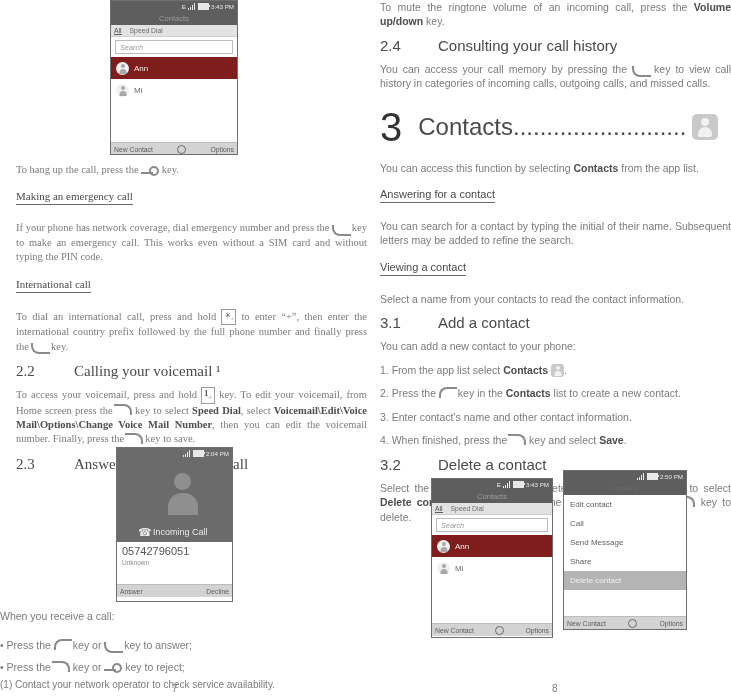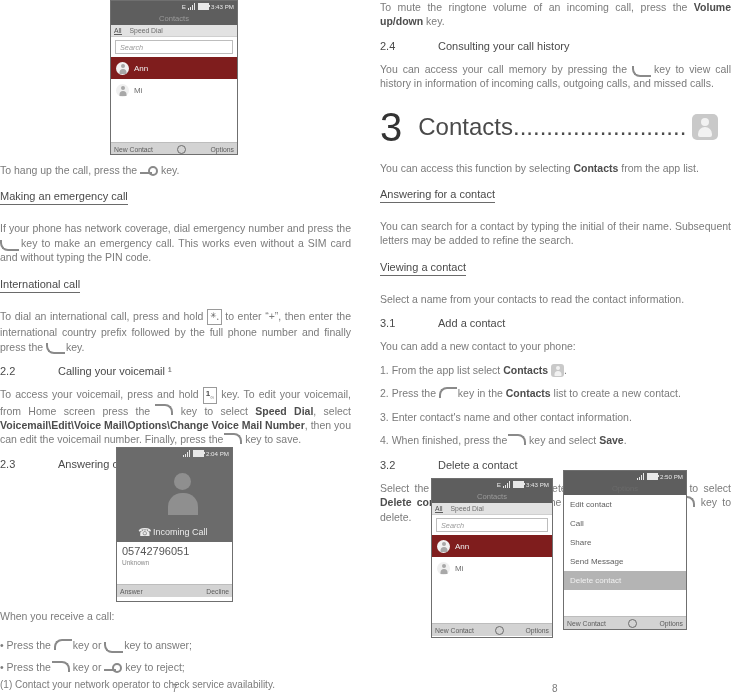--- a/index.html
+++ b/index.html
@@ -34,21 +34,21 @@
     border-bottom:1px solid #6a6a6a;
     padding-bottom:1px;
     line-height:14px;
   }
   .h-underline-wrap{margin:0 0 8px 0;}
 
   .sec{
     display:flex;
     margin:0 0 8px 0;
     color:#4a4a4a;
-    font-size:11px;
+    font-size:15px;
     line-height:16px;
   }
   .sec .num{width:58px;flex:0 0 58px;}
   .sec .ttl{flex:1;}
 
   
   .chapter{
     display:flex;align-items:center;
     margin:16px 0 14px 0;
     color:#3d3d3d;
@@ -277,21 +277,21 @@
         <span>Mi</span>
       </div>
       <div class="listfill" style="height:41px;"></div>
       <div class="softbar">
         <span>New Contact</span>
         <span class="mid"></span>
         <span>Options</span>
       </div>
     </div>
 
-    <div style="position:absolute;left:0;top:163px;width:351px;">
+    <div style="position:absolute;left:16px;top:163px;width:351px;font-family:Liberation Serif, serif;">
 
       <p class="para nojust">
         <span>To hang up the call, press the </span><span class="k k-end"></span><span> key.</span>
       </p>
 
       <div class="h-underline-wrap">
         <span class="h-underline">Making an emergency call</span>
       </div>
 
       <p class="para">
@@ -374,21 +374,21 @@
       <p class="para">
         <span>To mute the ringtone volume of an incoming call, press the </span><b>Volume up/down</b><span> key.</span>
       </p>
 
       <div class="sec">
         <span class="num">2.4</span>
         <span class="ttl">Consulting your call history</span>
       </div>
 
       <p class="para">
-        <span>You can access your call memory by pressing the </span><span class="k k-call"></span><span> key to view call history in information of incoming calls, outgoing calls, and missed calls.</span>
+        <span>You can access your call memory by pressing the </span><span class="k k-call"></span><span> key to view call history in categories of incoming calls, outgoing calls, and missed calls.</span>
       </p>
 
       <div class="chapter">
         <span class="cnum">3</span>
         <span class="ctitle"><span>Contacts</span><span>..........................</span></span>
         <span class="cicon"><span class="contact-ico"></span></span>
       </div>
 
       <p class="para nojust">
         <span>You can access this function by selecting </span><b>Contacts</b><span> from the app list.</span>
@@ -486,24 +486,24 @@
       </div>
       <div class="titlebar" style="color:#6a6a6a;">Options</div>
       <div class="menu-overlay">
         <div class="menu-item">
             <span>Edit contact</span>
           </div>
         <div class="menu-item">
             <span>Call</span>
           </div>
         <div class="menu-item">
-            <span>Share</span>
+            <span>Send Message</span>
           </div>
         <div class="menu-item">
-            <span>Send Message</span>
+            <span>Share</span>
           </div>
         <div class="menu-item sel">
             <span>Delete contact</span>
           </div>
       </div>
       <div class="listfill" style="height:26px;"></div>
       <div class="softbar">
         <span>New Contact</span>
         <span class="mid"></span>
         <span>Options</span>

